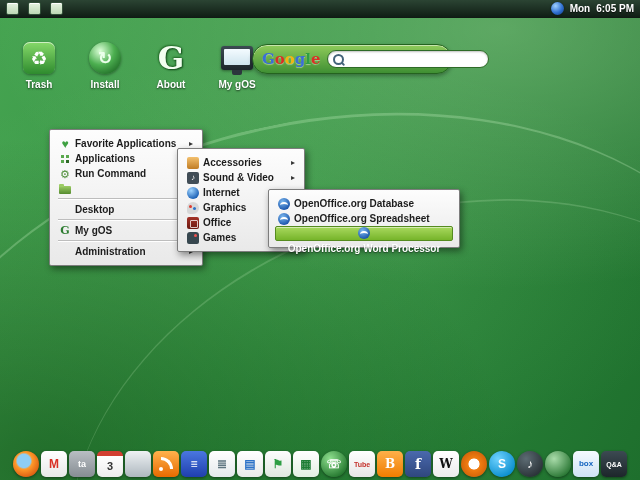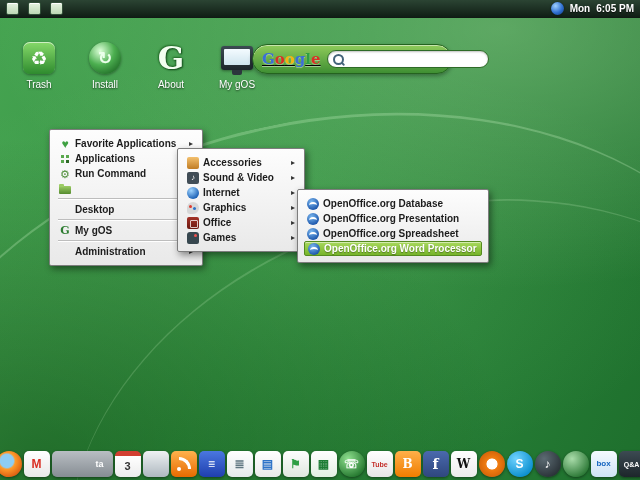--- a/index.html
+++ b/index.html
@@ -26,62 +26,62 @@
   .tb-right{margin-left:auto;display:flex;align-items:center;gap:6px;font-size:10px;font-weight:bold;
     text-shadow:0 1px 1px rgba(0,0,0,.7);padding-left:19px;}
   .net-icon{width:13px;height:13px;border-radius:50%;
     background:radial-gradient(circle at 35% 30%, #9fd0ff, #2f6fd0 55%, #123d86 95%);
     box-shadow:0 0 2px rgba(0,0,0,.5);}
 
   
   .desk-icons{position:absolute;left:14px;top:40px;display:flex;gap:16px;}
   .dicon{width:50px;display:flex;flex-direction:column;align-items:center;gap:3px;cursor:default;}
   .dicon .art{width:34px;height:36px;display:flex;align-items:center;justify-content:center;}
-  .dicon .lbl{color:#fff;font-size:10px;font-weight:normal;text-shadow:0 1px 2px rgba(0,0,0,.65);}
+  .dicon .lbl{color:#fff;font-size:10px;font-weight:bold;text-shadow:0 1px 2px rgba(0,0,0,.65);}
   .art-trash{width:32px;height:32px;border-radius:7px;background:linear-gradient(#86d96a,#2e8b2e);
     box-shadow:inset 0 1px 0 rgba(255,255,255,.6), 0 1px 3px rgba(0,0,0,.4);
     display:flex;align-items:center;justify-content:center;color:#fff;font-size:19px;}
   .art-install{width:32px;height:32px;border-radius:50%;
     background:radial-gradient(circle at 35% 28%, #dcffd8, #4caf50 45%, #145a1c 95%);
     box-shadow:0 1px 3px rgba(0,0,0,.4);
     display:flex;align-items:center;justify-content:center;color:#eaffea;font-size:17px;font-weight:bold;}
   .art-about{font-family:"DejaVu Serif", serif;font-weight:bold;font-size:31px;color:#f2fff0;
     text-shadow:0 0 2px #134d1a, 1px 1px 2px #134d1a, -1px -1px 2px #2e7d32;line-height:34px;}
   .art-monitor{position:relative;width:32px;height:24px;background:linear-gradient(#3c4a52,#1d262b);
     border-radius:3px;box-shadow:0 1px 3px rgba(0,0,0,.4);}
   .art-monitor .scr{position:absolute;left:3px;top:3px;right:3px;bottom:5px;background:linear-gradient(#f4fbff,#cfe5ee);border-radius:1px;}
   .art-monitor .stand{position:absolute;left:11px;bottom:-5px;width:10px;height:5px;background:#2c373d;border-radius:0 0 2px 2px;}
 
   
   .gwidget{position:absolute;left:252px;top:44px;width:200px;height:30px;border-radius:15px;
     background:linear-gradient(#8fcb5a,#3f8f33);border:1px solid #24631f;
     box-shadow:inset 0 1px 0 rgba(255,255,255,.5), 0 2px 4px rgba(0,0,0,.35);
-    display:flex;align-items:center;gap:6px;padding:8px 9px;box-sizing:border-box;text-decoration:underline;}
+    display:flex;align-items:center;gap:6px;padding:8px 9px;box-sizing:border-box;}
   .glogo{font-family:"DejaVu Serif", serif;font-weight:bold;font-size:15px;letter-spacing:0px;
     text-shadow:0 1px 1px rgba(255,255,255,.45);white-space:nowrap;}
   .gsearch{flex:1;height:16px;background:#fff;border:1px solid #2e6b27;border-radius:9px;
     box-shadow:inset 0 1px 2px rgba(0,0,0,.25);display:flex;align-items:center;padding:0 5px;gap:3px;}
   .mag{position:relative;width:7px;height:7px;border:2px solid #44637a;border-radius:50%;flex:none;}
   .mag::after{content:"";position:absolute;right:-3px;bottom:-2px;width:4px;height:2px;background:#44637a;transform:rotate(40deg);border-radius:1px;}
   .gsearch input{flex:1;border:none;outline:none;background:transparent;font-size:10px;min-width:0;}
 
   
   .menu{position:absolute;background:linear-gradient(#fdfdfd,#e9e9e9);
     border:1px solid #7d7d7d;border-radius:2px;padding:6px;
     box-shadow:2px 3px 7px rgba(0,0,0,.45);z-index:10;}
   #menu-main{left:49px;top:129px;width:140px;}
   #menu-apps{left:177px;top:148px;width:114px;z-index:11;}
-  #menu-office{left:297px;top:189px;width:178px;z-index:12;}
+  #menu-office{left:268px;top:189px;width:178px;z-index:12;}
   .menu-item{height:15px;display:flex;align-items:center;gap:4px;padding:0 3px;border-radius:2px;}
   .mi-icon{position:relative;width:12px;height:12px;flex:none;display:inline-flex;align-items:center;justify-content:center;}
   .mi-label{flex:1;font-size:10px;font-weight:bold;color:#1c1c1c;white-space:nowrap;}
   .mi-arrow{flex:none;font-size:8px;color:#333;line-height:1;}
   .menu-sep{height:0;border-top:1px solid #bdbdbd;border-bottom:1px solid #fff;margin:2px 2px;}
   .menu-item.highlight{background:linear-gradient(#a9d95e,#76b42a);border:1px solid #558b1f;height:13px;
-    box-shadow:inset 0 1px 0 rgba(255,255,255,.5);}
+    box-shadow:inset 0 1px 0 rgba(255,255,255,.5);flex-direction:column;}
   .menu-item.highlight .mi-label{color:#fff;text-shadow:0 1px 1px rgba(0,0,0,.35);}
 
   
   .ic-none{visibility:hidden;}
   .ic-heart::before{content:"♥";color:#3fa142;font-size:12px;line-height:12px;}
   .ic-apps::before{content:"";position:absolute;left:2px;top:2px;width:3px;height:3px;background:#5aa84e;
     box-shadow:5px 0 0 #5aa84e, 0 5px 0 #5aa84e, 5px 5px 0 #2e6b27;}
   .ic-run::before{content:"⚙";color:#4f8f3a;font-size:11px;line-height:12px;}
   .ic-folder{align-self:center;}
   .ic-folder::before{content:"";position:absolute;left:0;top:3px;width:12px;height:8px;
@@ -102,21 +102,21 @@
   .ic-oo{background:radial-gradient(circle at 38% 32%, #7bb8f0, #0d47a1 85%);border-radius:50%;}
   .ic-oo::before{content:"";position:absolute;left:2px;top:4px;width:8px;height:5px;border-top:2px solid #fff;border-radius:50%;}
 
   
   .dock{position:absolute;left:0;right:0;bottom:3px;display:flex;justify-content:center;align-items:center;gap:2px;}
   .dock-item{position:relative;width:26px;height:26px;border-radius:5px;flex:none;
     display:flex;align-items:center;justify-content:center;box-shadow:0 1px 3px rgba(0,0,0,.45);}
   .dock-glyph{font-size:12px;font-weight:bold;color:#fff;line-height:1;}
   .dk-firefox{border-radius:50%;background:radial-gradient(circle at 42% 38%, #8ecdf5 0 30%, #ff9a2a 38%, #d9570f 80%);}
   .dk-gmail{background:linear-gradient(#fff,#e8e8e8);} .dk-gmail .dock-glyph{color:#d93025;}
-  .dk-tasks{background:linear-gradient(#b9bec3,#868d93);padding-left:35px;} .dk-tasks .dock-glyph{font-size:9px;}
+  .dk-tasks{background:linear-gradient(#b9bec3,#868d93);} .dk-tasks .dock-glyph{font-size:9px;}
   .dk-calendar{background:linear-gradient(#fff,#ececec);border-top:5px solid #d23f31;box-sizing:border-box;}
   .dk-calendar .dock-glyph{color:#333;font-size:11px;}
   .dk-photos{background:linear-gradient(#eef1f3,#aeb8bf);}
   .dk-rss{background:linear-gradient(#ffb24d,#e66a00);}
   .dk-rss::before{content:"";position:absolute;left:6px;bottom:6px;width:4px;height:4px;background:#fff;border-radius:50%;}
   .dk-rss::after{content:"";position:absolute;left:8px;bottom:8px;width:9px;height:9px;
     border-top:3px solid #fff;border-right:3px solid #fff;border-top-right-radius:12px;}
   .dk-docs{background:linear-gradient(#4a77e0,#1f3fae);}
   .dk-writer{background:linear-gradient(#fff,#e4e9ec);} .dk-writer .dock-glyph{color:#5f7681;}
   .dk-news{background:linear-gradient(#fff,#e9e9e9);} .dk-news .dock-glyph{color:#2d72c8;}
@@ -266,25 +266,20 @@
   </div>
     </div>
   <div class="menu" id="menu-office">
       <div class="menu-item">
     <span class="mi-icon ic-oo"></span>
     <span class="mi-label">OpenOffice.org Database</span>
     <span class="mi-arrow" style="visibility: hidden;"></span>
   </div>
       <div class="menu-item">
     <span class="mi-icon ic-oo"></span>
-    <span class="mi-label">OpenOffice.org Presentation</span>
-    <span class="mi-arrow" style="visibility: hidden;"></span>
-  </div>
-      <div class="menu-item">
-    <span class="mi-icon ic-oo"></span>
     <span class="mi-label">OpenOffice.org Spreadsheet</span>
     <span class="mi-arrow" style="visibility: hidden;"></span>
   </div>
       <div class="menu-item highlight">
     <span class="mi-icon ic-oo"></span>
     <span class="mi-label">OpenOffice.org Word Processor</span>
     <span class="mi-arrow" style="visibility: hidden;"></span>
   </div>
     </div>
 

